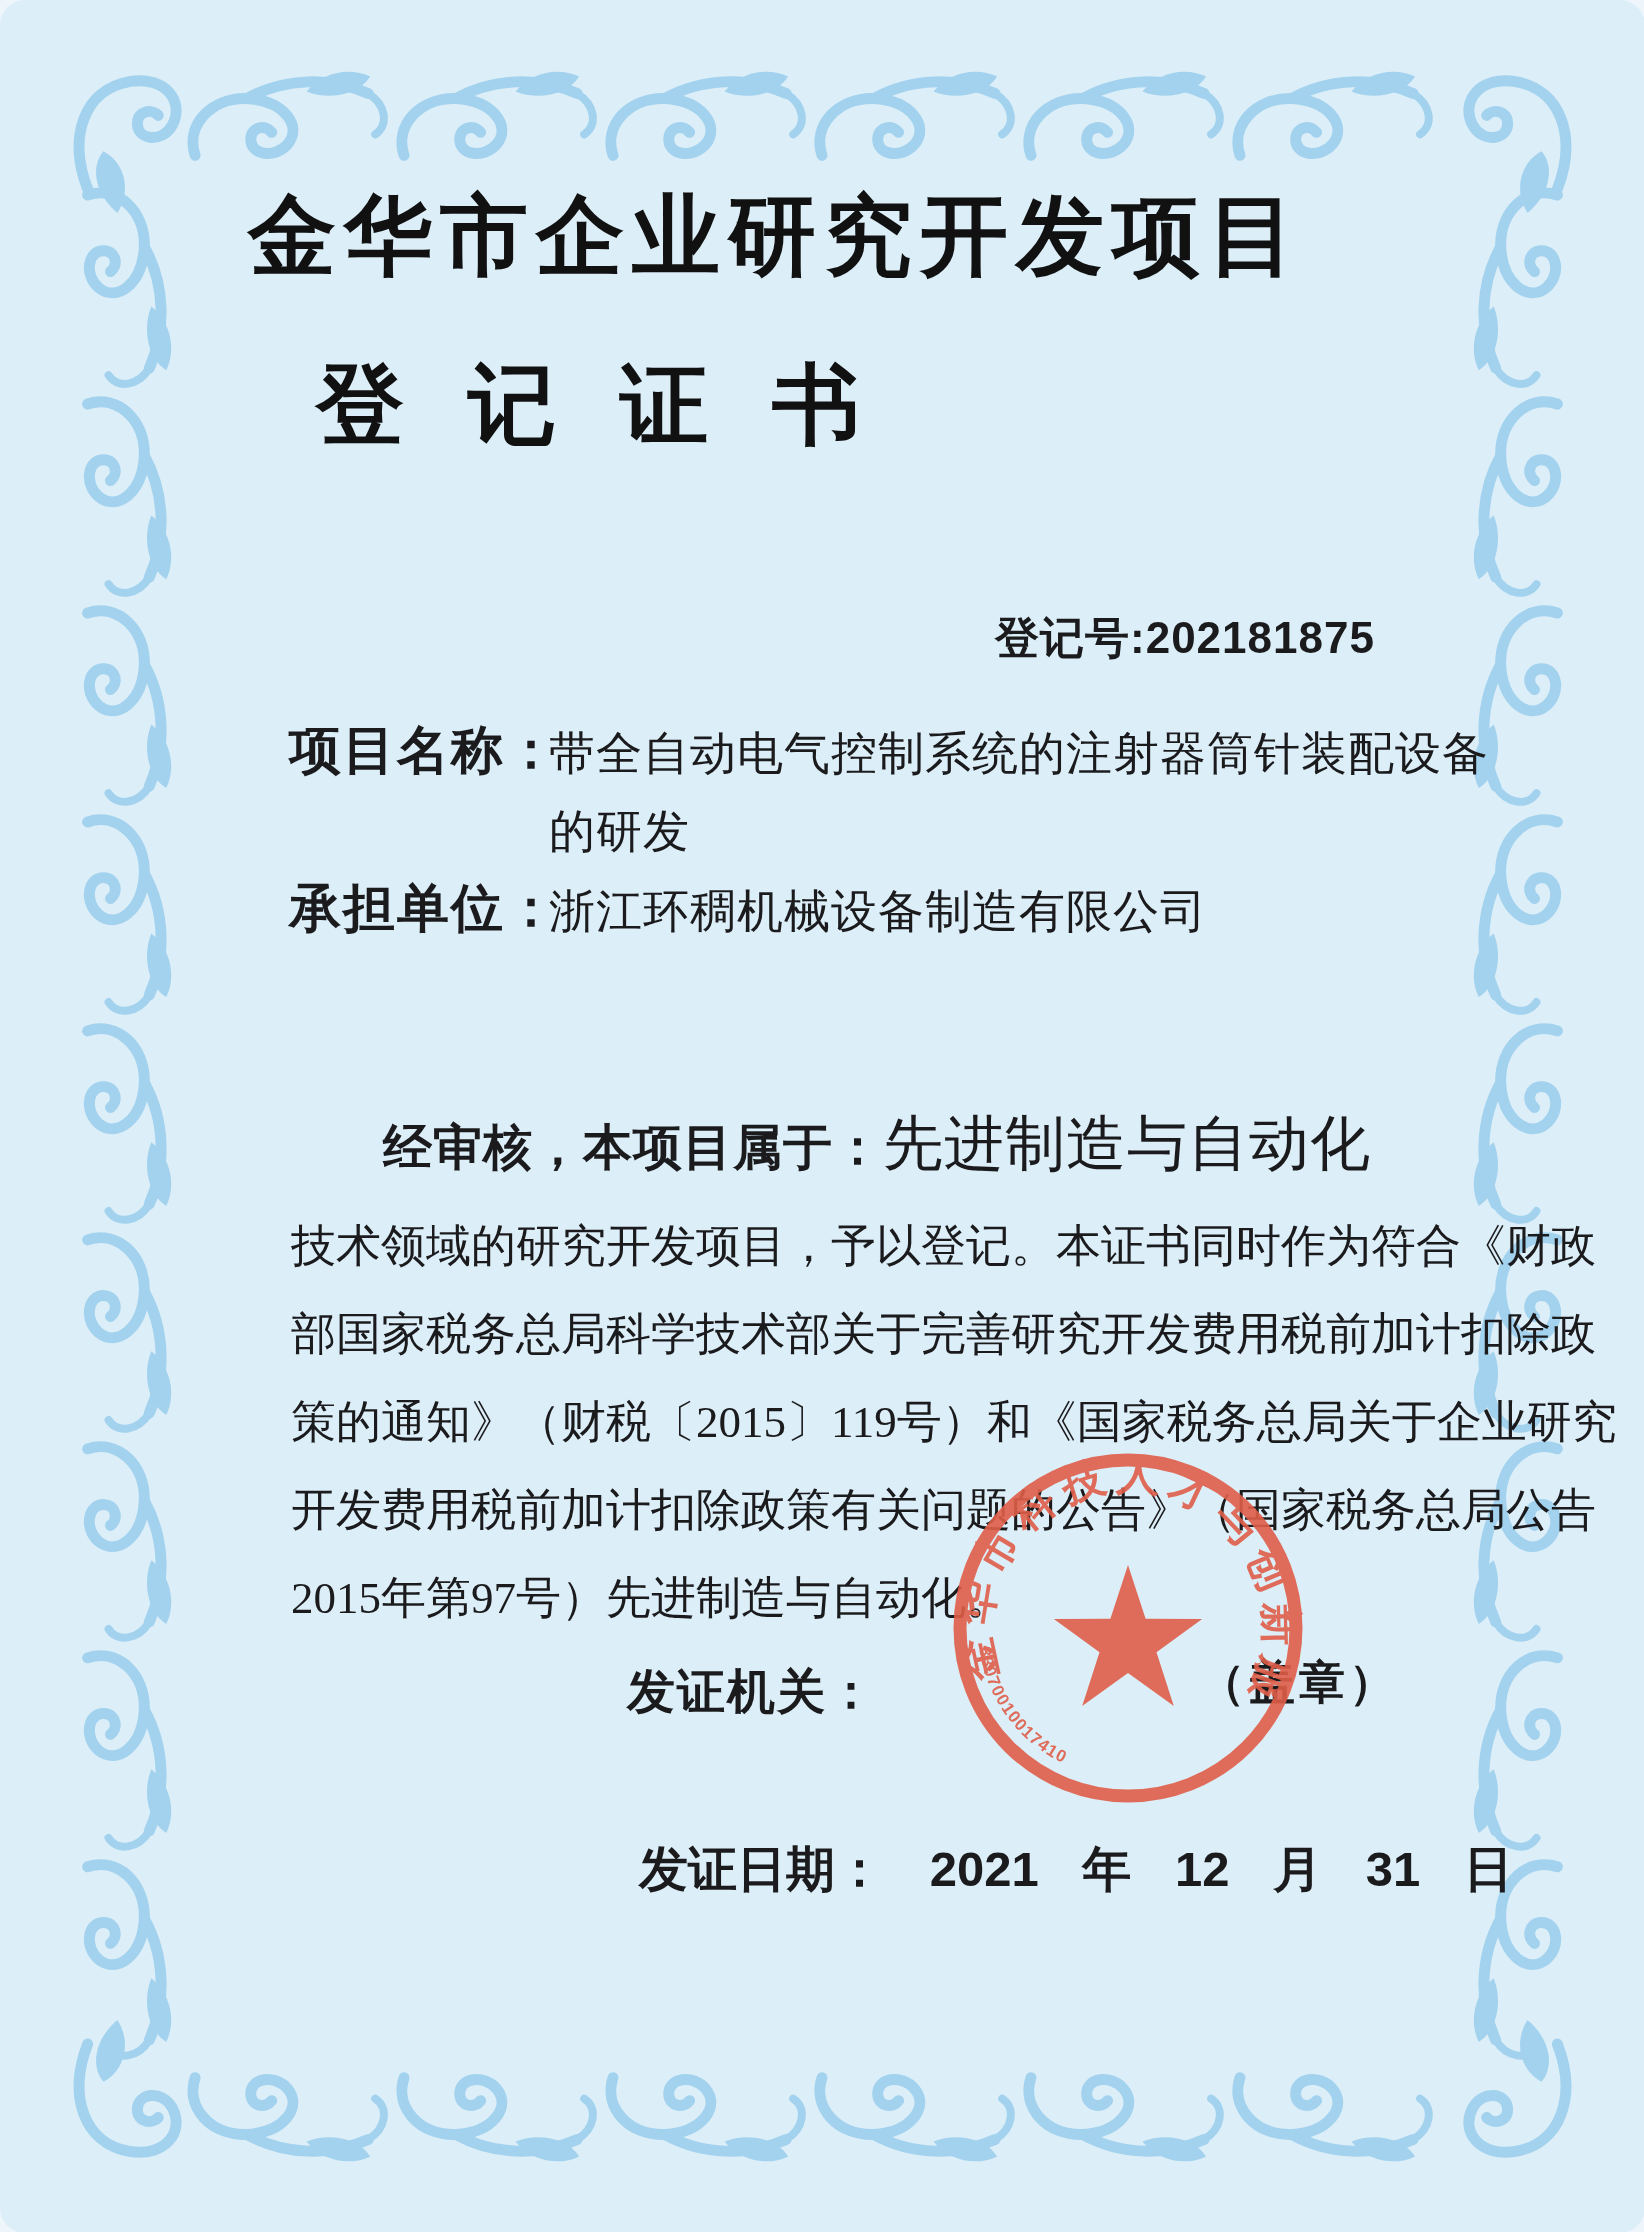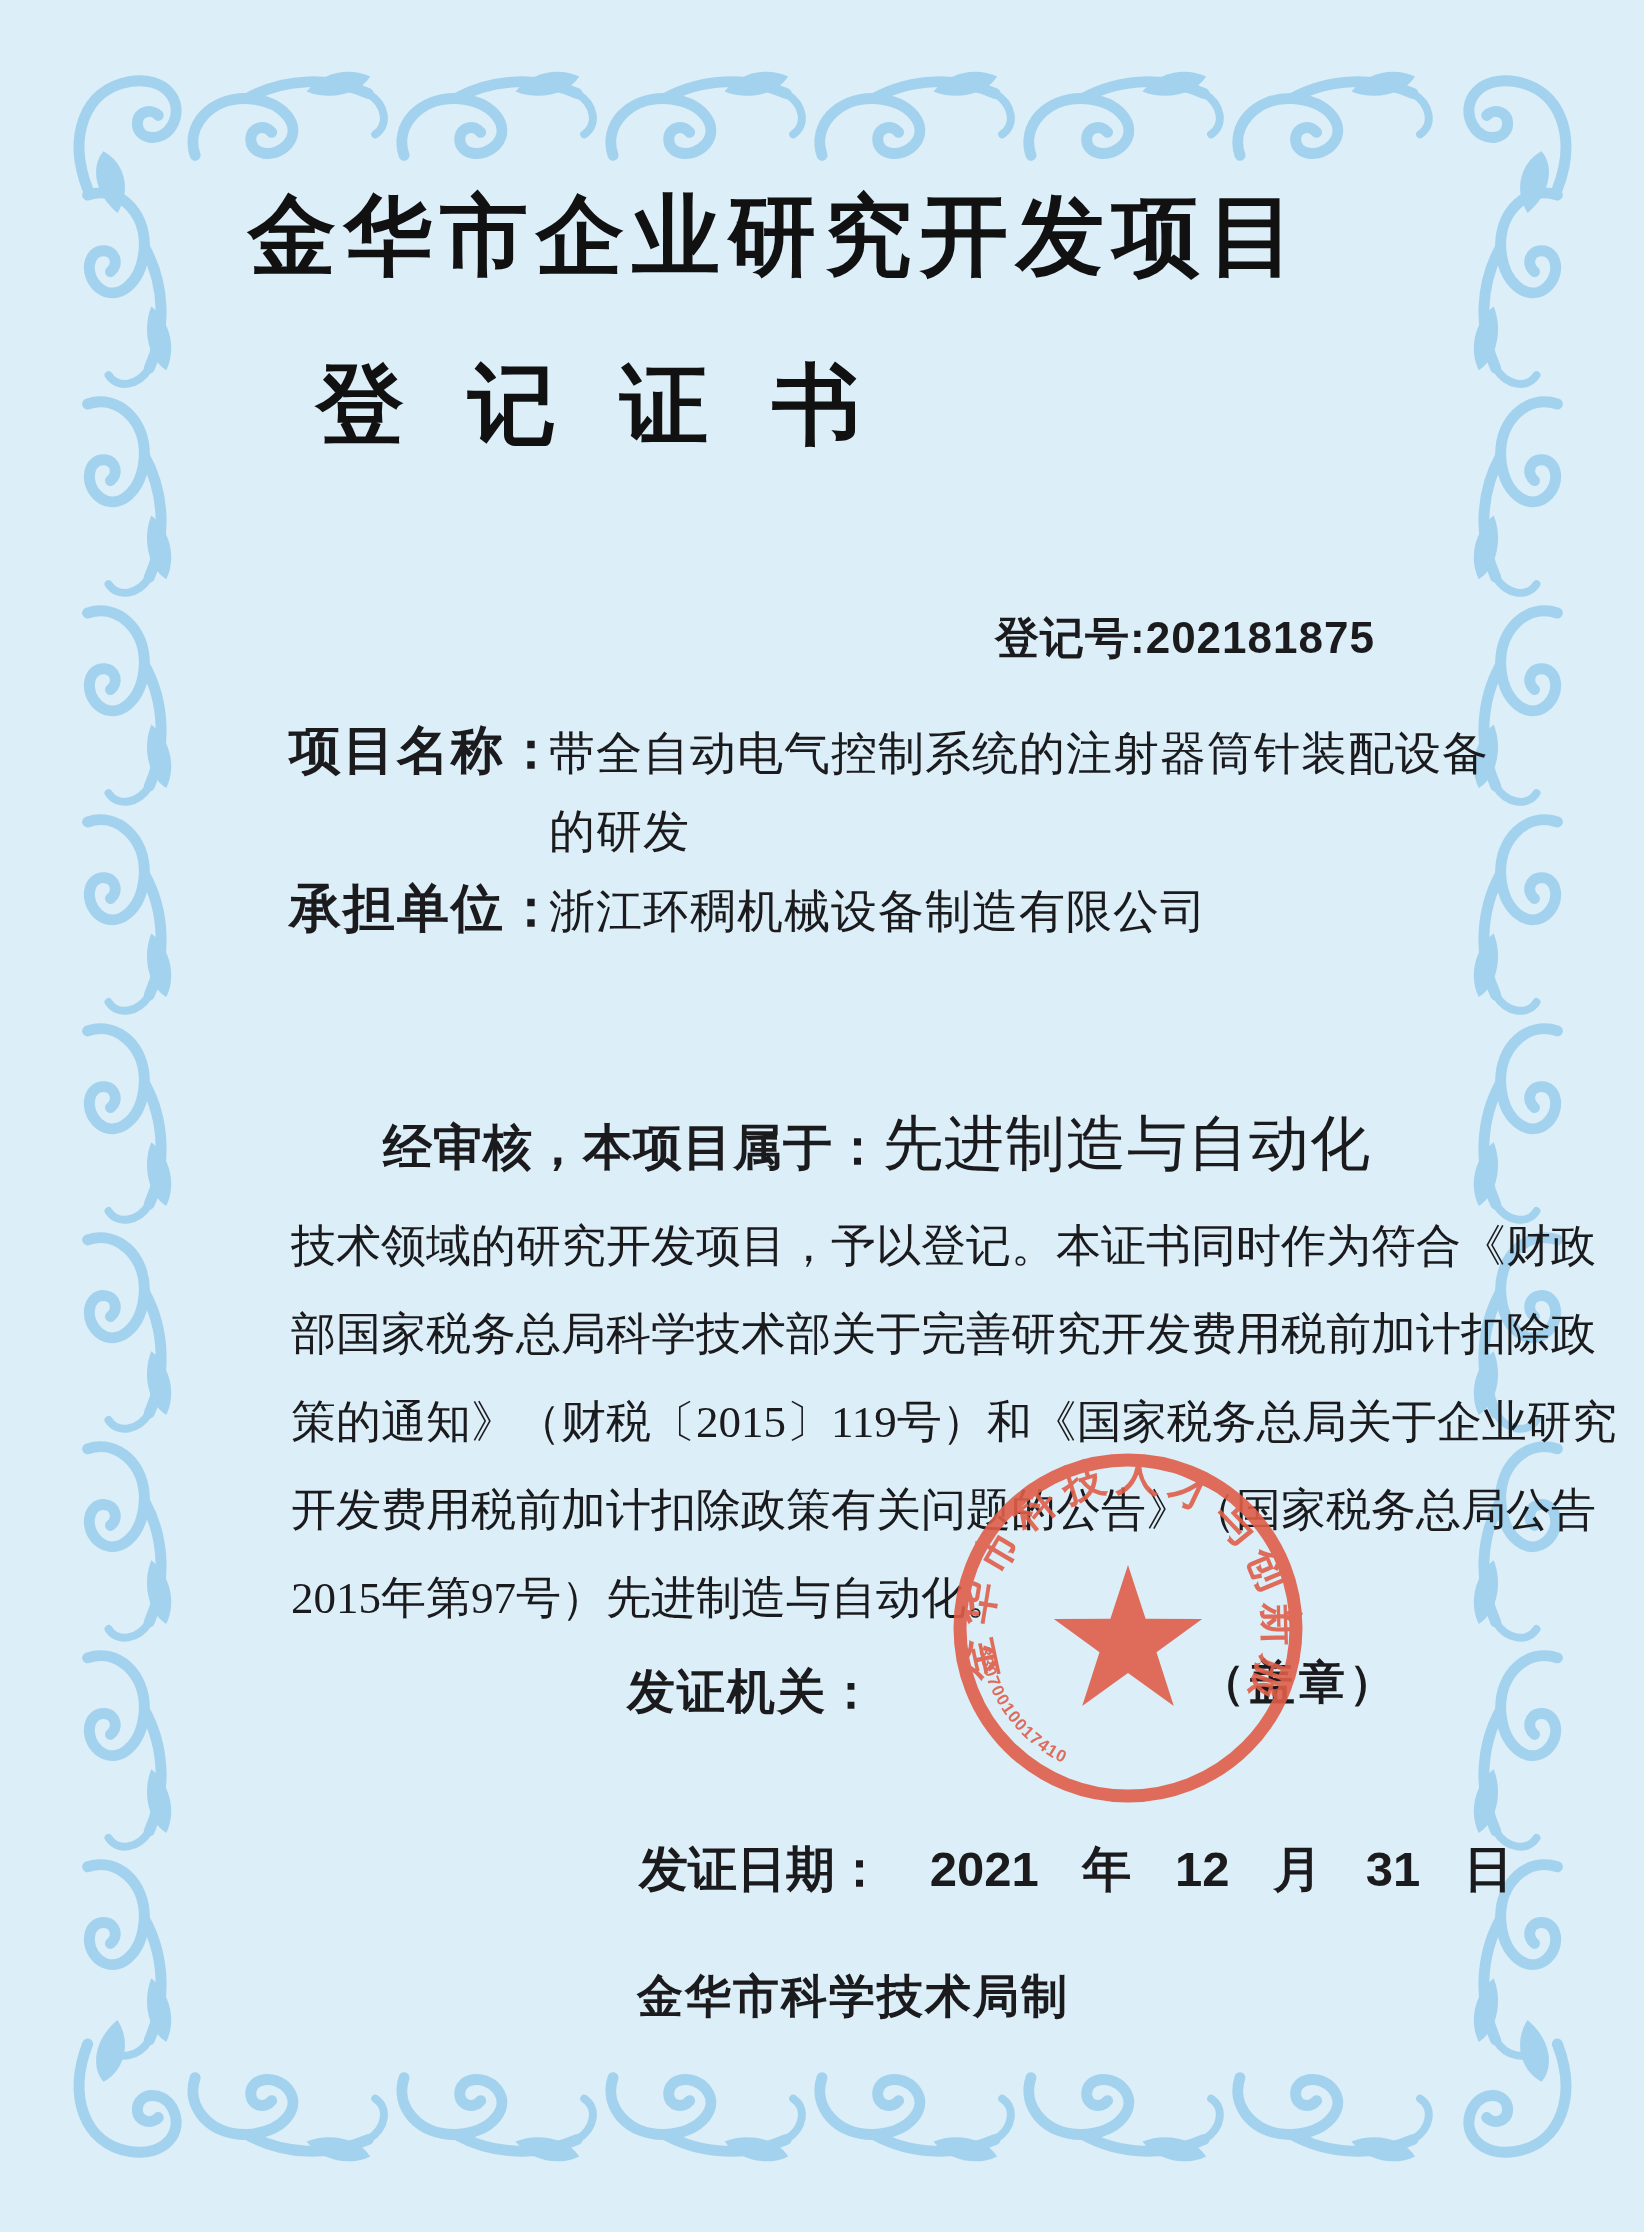--- a/index.html
+++ b/index.html
@@ -9,20 +9,21 @@
     --text:#1b1b1d;
   }
   html,body{margin:0;padding:0;background:#eef6fb;}
   .page{
     position:relative;
     width:1645px;height:2233px;
     background:var(--background);
     overflow:hidden;
     font-family:"Liberation Sans",sans-serif;
     color:var(--text);
+    border-radius:25px;
   }
   .border-art{position:absolute;left:0;top:0;}
   .bst{fill:none;stroke:var(--border);stroke-width:11;stroke-linecap:round;}
   .bst2{fill:none;stroke:var(--border);stroke-width:8;stroke-linecap:round;}
   .bleaf{fill:var(--border);stroke:none;}
 
   .title1{
     position:absolute;top:177px;left:0;width:1552px;text-align:center;
     font-family:"DejaVu Serif",serif;font-weight:900;
     font-size:88px;letter-spacing:8px;color:#111;
@@ -214,16 +215,15 @@
   <div class="dateline">
     <span class="tok lab">发证日期：</span>
     <span class="tok">2021</span>
     <span class="tok">年</span>
     <span class="tok">12</span>
     <span class="tok">月</span>
     <span class="tok">31</span>
     <span class="tok">日</span>
   </div>
 
-  <div class="madeby">金华市科学技术局制</div>
 
 </div>
 
 
 </body></html>

